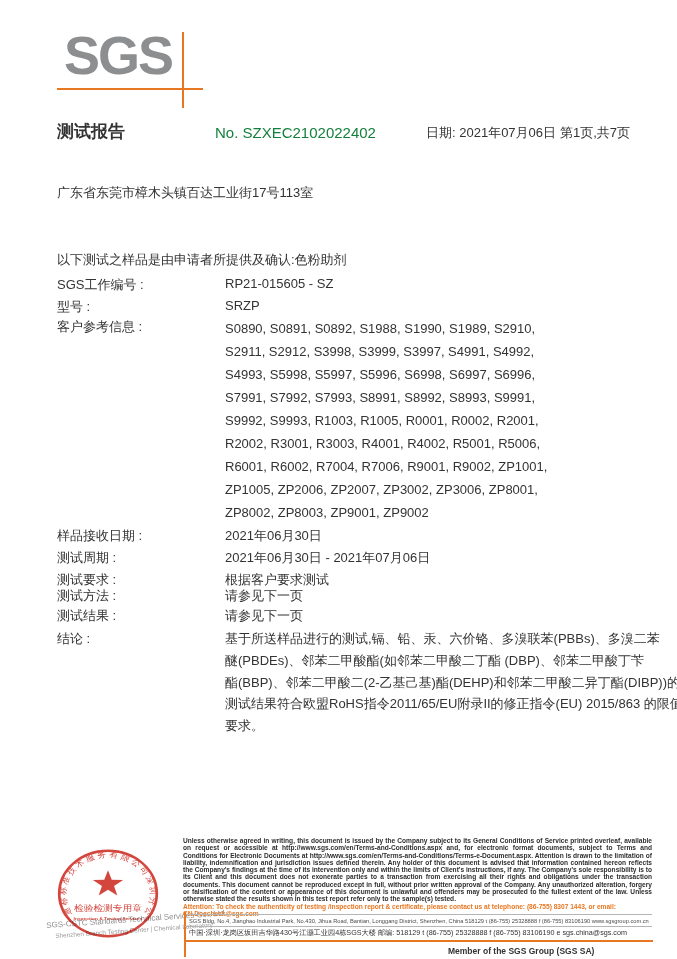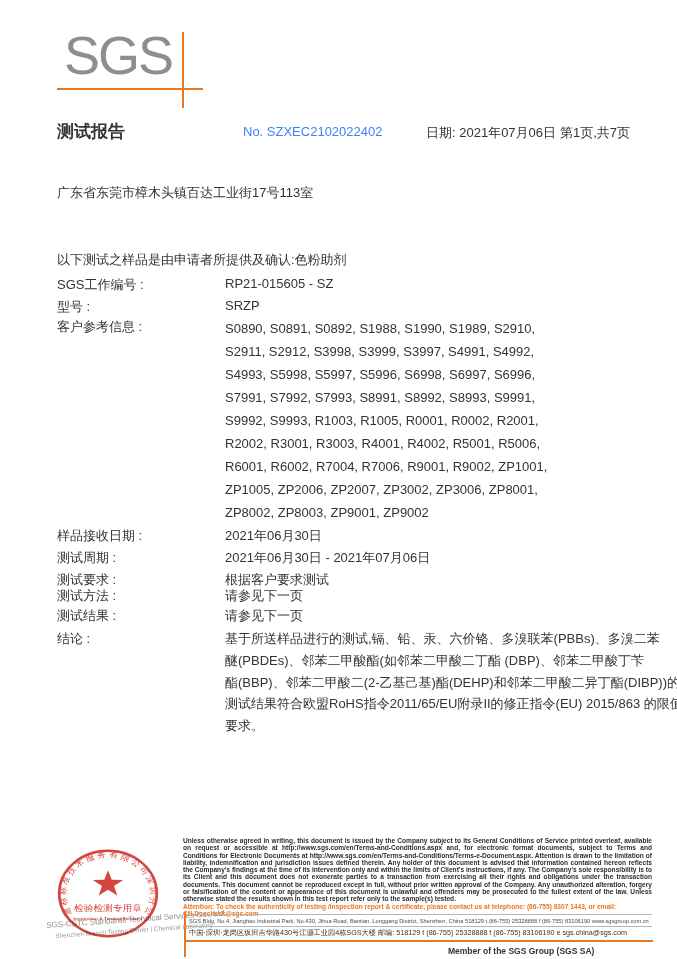--- a/index.html
+++ b/index.html
@@ -1,27 +1,27 @@
 <!DOCTYPE html>
 <html><head>
 <meta charset="utf-8">
 <style>
   html,body{margin:0;padding:0;background:#ffffff;}
   .page{position:relative;width:677px;height:959px;background:#ffffff;overflow:hidden;
         font-family:"Liberation Sans","DejaVu Sans",sans-serif;color:#3b3b3b;}
 
   
-  .logo{position:absolute;left:64px;top:28px;font-size:54px;font-weight:normal;
+  .logo{position:absolute;left:64px;top:28px;font-size:54px;font-weight:bold;
         color:#8d8e90;letter-spacing:-2px;line-height:1;}
   .crop-h{position:absolute;left:57px;top:88px;width:146px;height:2px;background:#e87722;}
   .crop-v{position:absolute;left:182px;top:32px;width:2px;height:76px;background:#e87722;}
 
   
   .title{position:absolute;left:57px;top:120px;font-size:17px;font-weight:bold;color:#333;}
-  .report-no{position:absolute;left:243px;top:124px;font-size:13px;color:#3b82f6;}
+  .report-no{position:absolute;left:215px;top:124px;font-size:15px;color:#15803d;}
   .rdate{position:absolute;left:416px;top:124px;font-size:13px;color:#333;margin-left:10px;}
   .pageinfo{position:absolute;left:560px;top:124px;font-size:13px;color:#333;}
   .company{position:absolute;left:57px;top:161px;font-size:13px;color:#333;}
   .companyaddr{position:absolute;left:57px;top:184px;font-size:13px;color:#333;}
 
   .statement{position:absolute;left:57px;top:251px;font-size:13px;color:#333;white-space:nowrap;}
 
   
   .frow{position:absolute;left:57px;width:596px;font-size:13px;color:#333;}
   .flabel{position:absolute;left:0;white-space:nowrap;}

